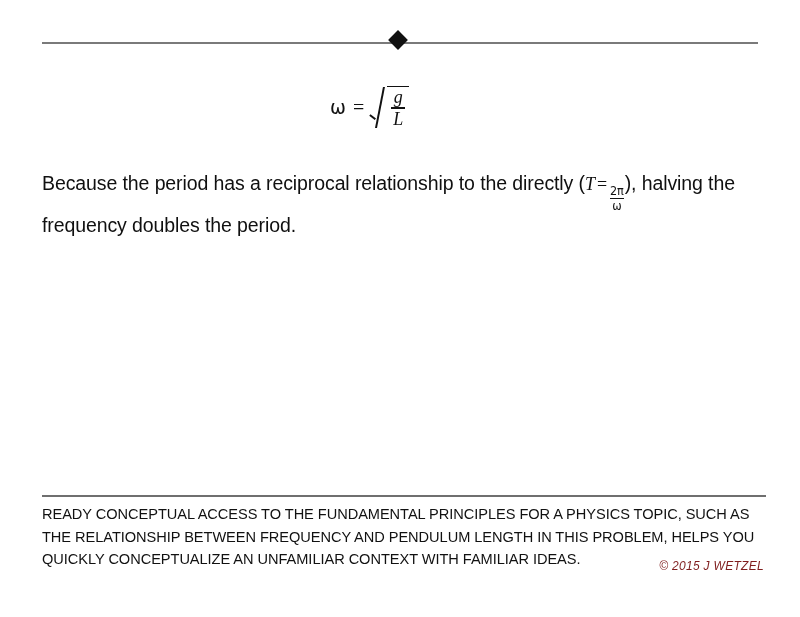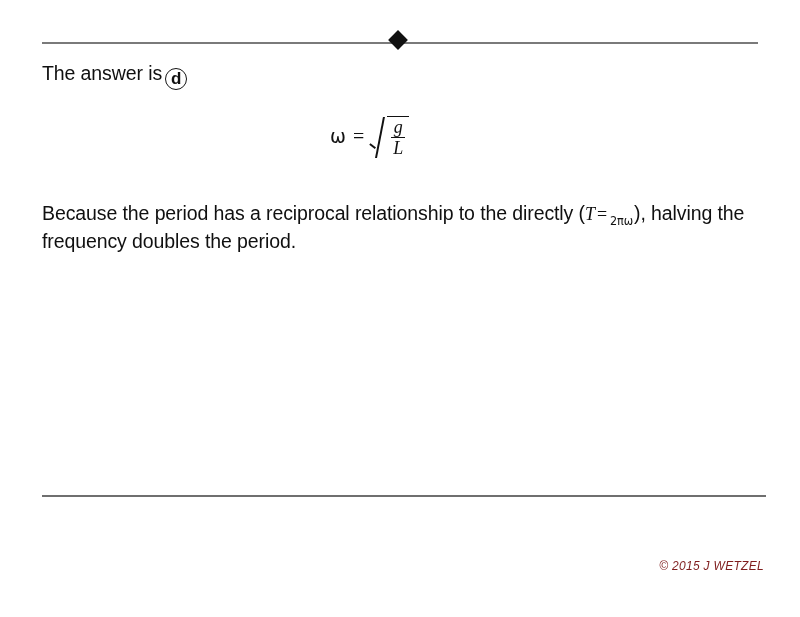--- a/index.html
+++ b/index.html
@@ -170,20 +170,21 @@
     font-family: "Liberation Serif", serif;
     font-style: italic;
     font-size: 18px;
   }
   .inline-math .op {
     font-style: normal;
     margin: 0 2px;
   }
   .inline-frac {
     display: inline-flex;
+    flex-direction: column;
     align-items: center;
     vertical-align: -5px;
     line-height: 1;
     font-style: normal;
     margin: 0 1px;
   }
   .inline-frac .num {
     font-size: 12.5px;
     font-family: "DejaVu Sans", sans-serif;
     padding-bottom: 0.5px;
@@ -230,21 +231,20 @@
 
 <div class="page">
 
   <div class="top-divider">
     <div class="rule"></div>
     <div class="diamond"></div>
   </div>
 
   <div class="content">
 
-    <p class="para first"><span>The answer is</span><span class="circled">d</span></p>
 
 
 
     <div class="formula-block">
       <div class="formula">
         <span class="omega">ω</span>
         <span class="eq">=</span>
         <span class="radical">
           <span class="sign"></span>
           <span class="body">
@@ -260,15 +260,16 @@
 
     <p class="para"><span>Because the period has a reciprocal relationship to the directly (</span><span class="inline-math"><span>T</span><span class="op">=</span><span class="inline-frac">
             <span class="num">2π</span>
             <span class="bar"></span>
             <span class="den">ω</span>
           </span></span><span>), halving the frequency doubles the period.</span></p>
 
   </div>
 
   <div class="bottom-rule"></div>
+  <div class="footer-note">READY CONCEPTUAL ACCESS TO THE FUNDAMENTAL PRINCIPLES FOR A PHYSICS TOPIC, SUCH AS THE RELATIONSHIP BETWEEN FREQUENCY AND PENDULUM LENGTH IN THIS PROBLEM, HELPS YOU QUICKLY CONCEPTUALIZE AN UNFAMILIAR CONTEXT WITH FAMILIAR IDEAS.</div>
   <div class="copyright">© 2015 J WETZEL</div>
 
 </div>
 
 </body></html>

